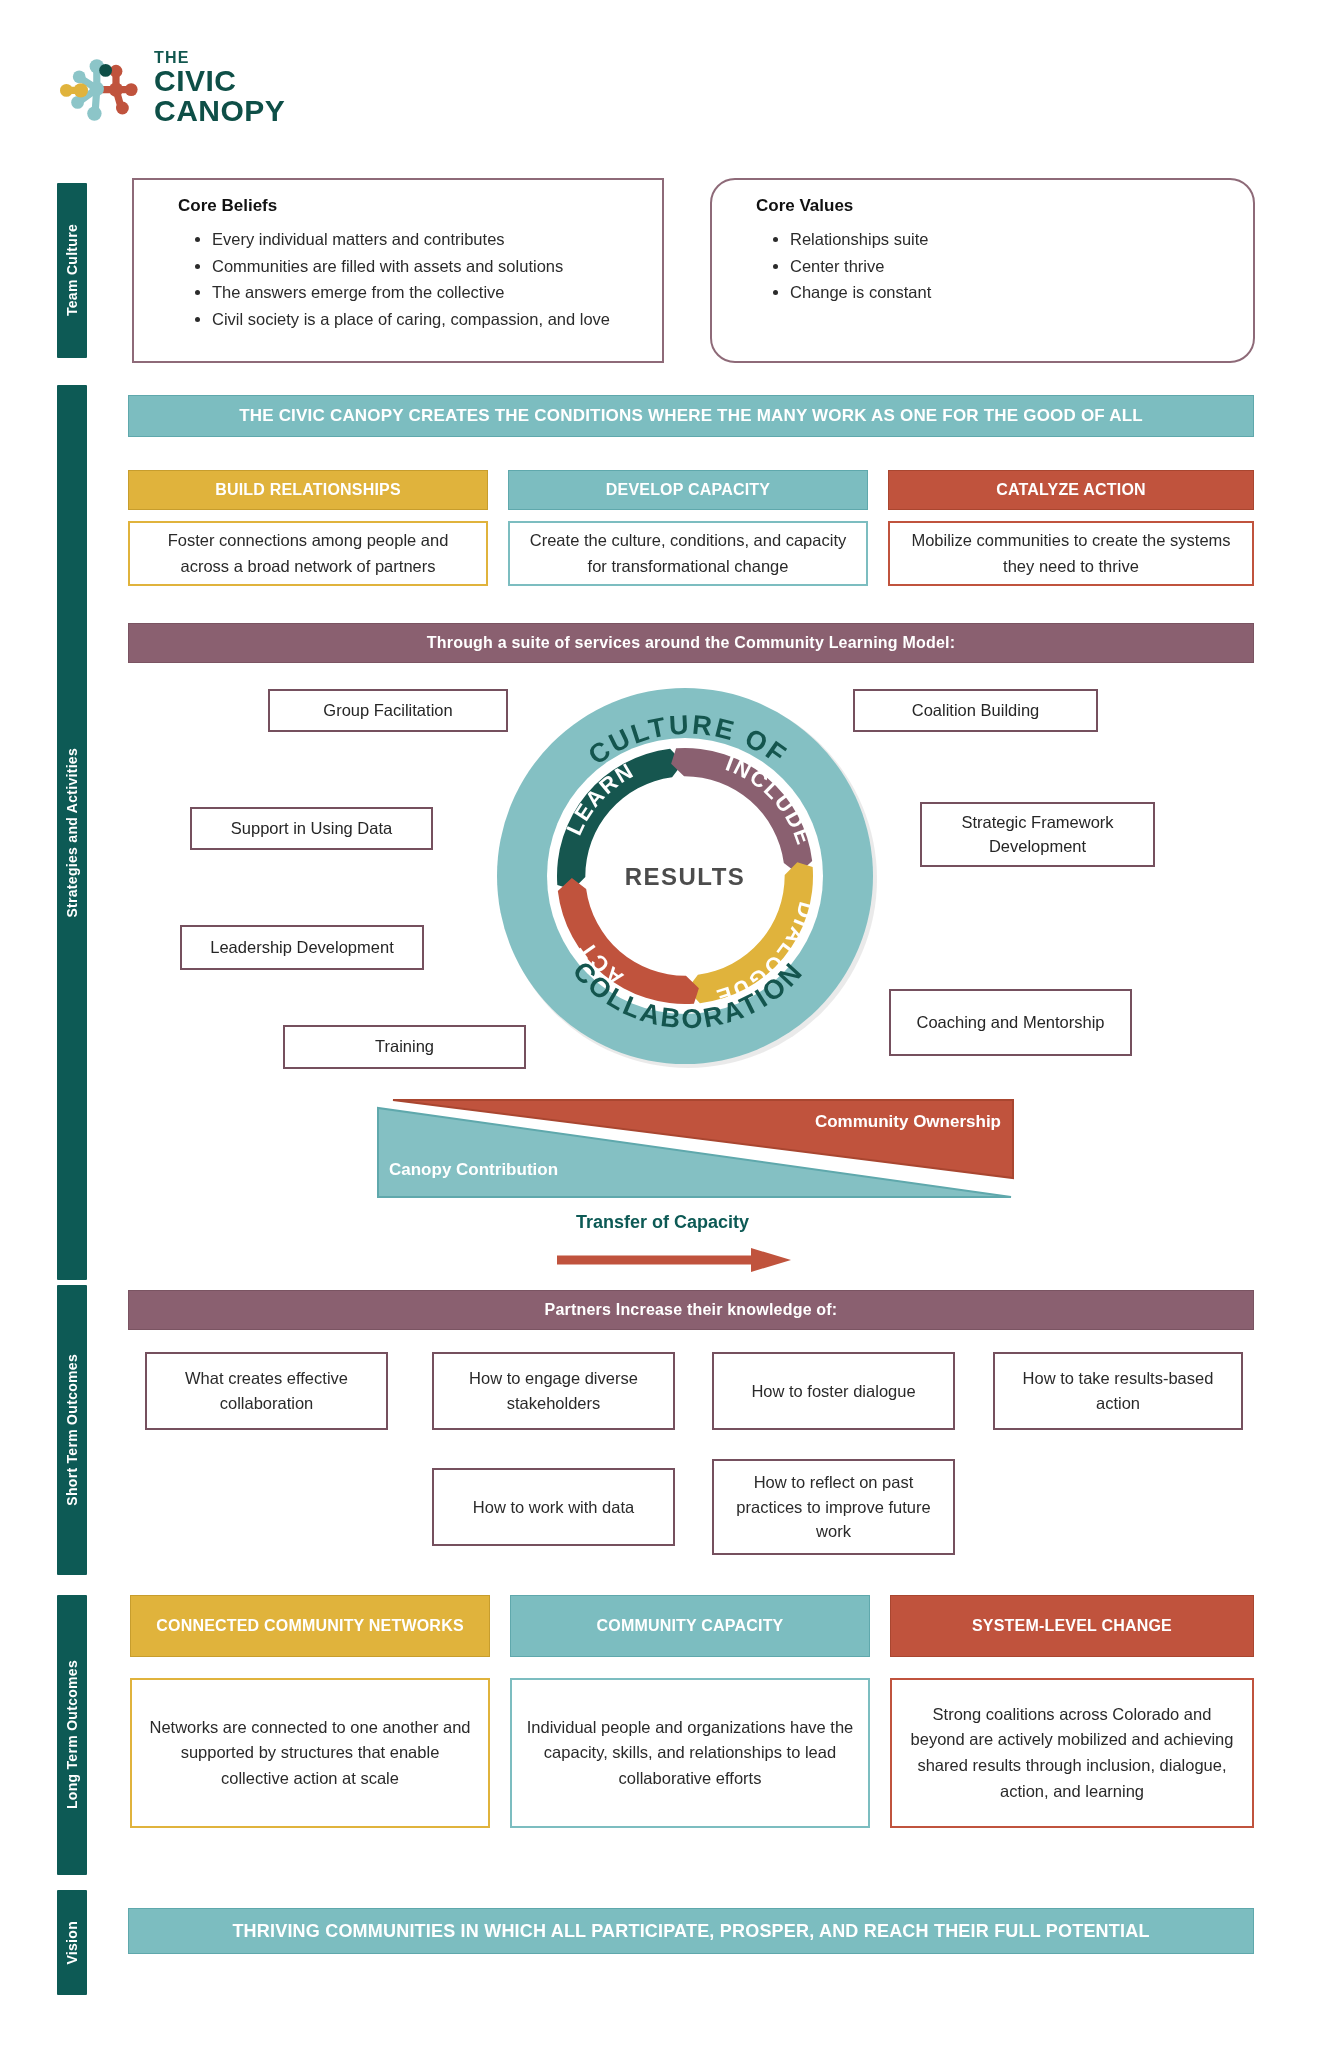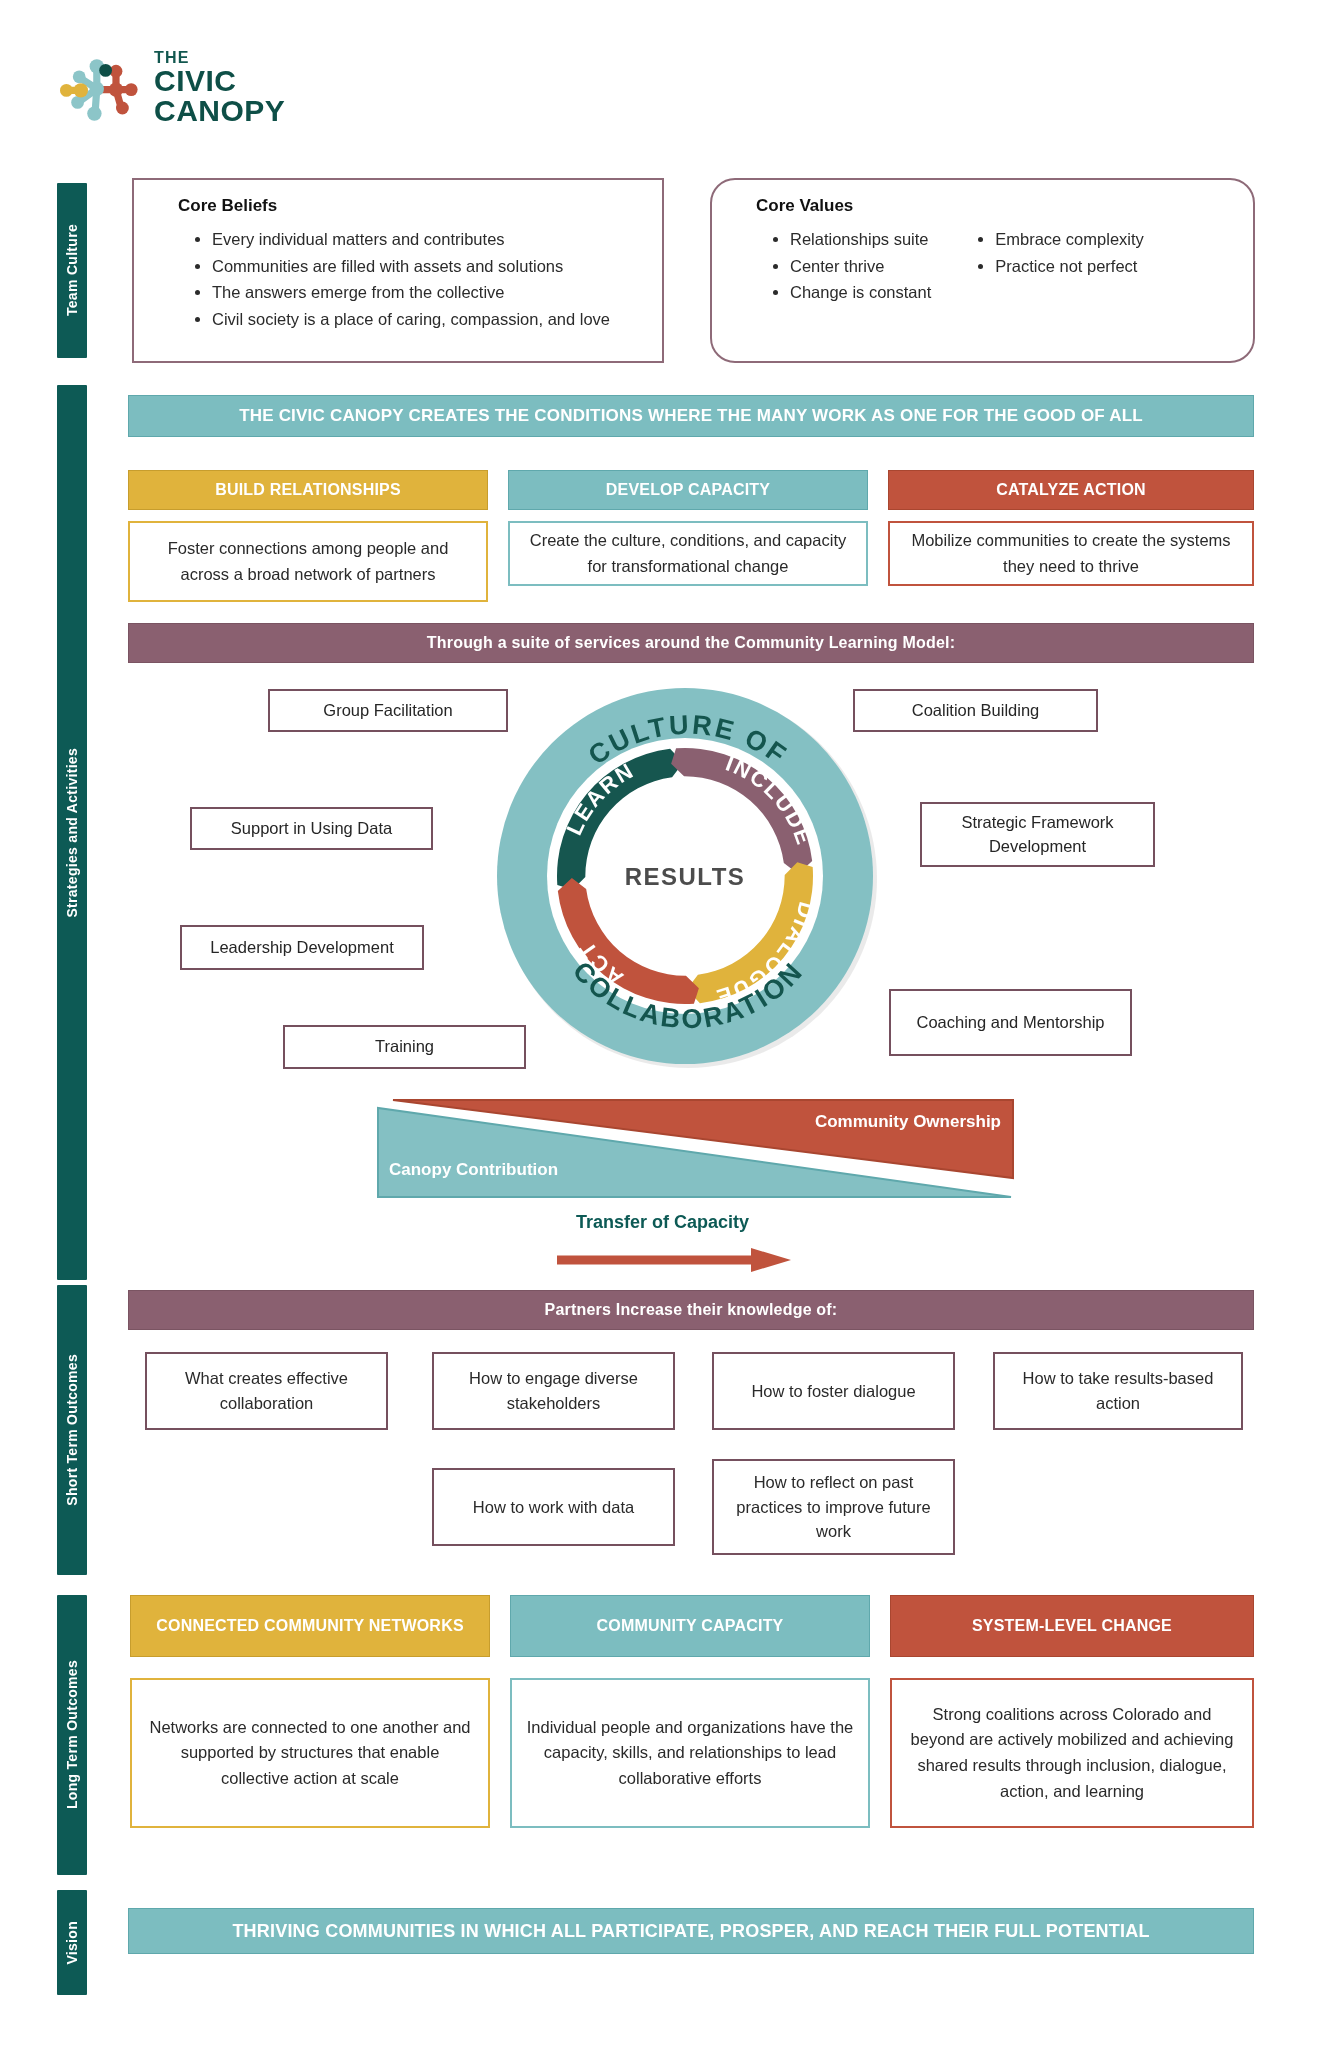--- a/index.html
+++ b/index.html
@@ -170,38 +170,34 @@
 </div>
 
 <div class="corebox" style="left:710px;top:178px;width:545px;height:185px;border-radius:25px;">
   <h3>Core Values</h3>
   <div class="vals">
     <ul>
       <li>Relationships suite</li>
       <li>Center thrive</li>
       <li>Change is constant</li>
     </ul>
-    <ul style="margin-left:34px;">
-      <li>Embrace complexity</li>
-      <li>Practice not perfect</li>
-    </ul>
   </div>
 </div>
 
 <div class="side-label" style="top:385px;height:895px;">
   <span>Strategies and Activities</span>
 </div>
 
 <div class="region band band-teal" style="top:395px;height:42px;">THE CIVIC CANOPY CREATES THE CONDITIONS WHERE THE MANY WORK AS ONE FOR THE GOOD OF ALL</div>
 
 <div style="position:absolute;left:128px;top:470px;width:360px;height:40px;" class="colhead ch-gold">BUILD RELATIONSHIPS</div>
 <div style="position:absolute;left:508px;top:470px;width:360px;height:40px;" class="colhead ch-teal">DEVELOP CAPACITY</div>
 <div style="position:absolute;left:888px;top:470px;width:366px;height:40px;" class="colhead ch-red">CATALYZE ACTION</div>
 
-<div style="position:absolute;left:128px;top:521px;width:360px;height:81px;" class="colbody cb-gold">Foster connections among people and across a broad network of partners</div>
+<div style="position:absolute;left:128px;top:521px;width:360px;height:65px;" class="colbody cb-gold">Foster connections among people and across a broad network of partners</div>
 <div style="position:absolute;left:508px;top:521px;width:360px;height:65px;" class="colbody cb-teal">Create the culture, conditions, and capacity for transformational change</div>
 <div style="position:absolute;left:888px;top:521px;width:366px;height:65px;" class="colbody cb-red">Mobilize communities to create the systems they need to thrive</div>
 
 <div class="region band band-plum" style="top:623px;height:40px;font-size:16px;">Through a suite of services around the Community Learning Model:</div>
 
 <div class="svc" style="left:268px;top:689px;width:240px;height:43px;">Group Facilitation</div>
 <div class="svc" style="left:853px;top:689px;width:245px;height:43px;">Coalition Building</div>
 <div class="svc" style="left:190px;top:807px;width:243px;height:43px;">Support in Using Data</div>
 <div class="svc" style="left:920px;top:802px;width:235px;height:65px;">Strategic Framework Development</div>
 <div class="svc" style="left:180px;top:925px;width:244px;height:45px;">Leadership Development</div>

